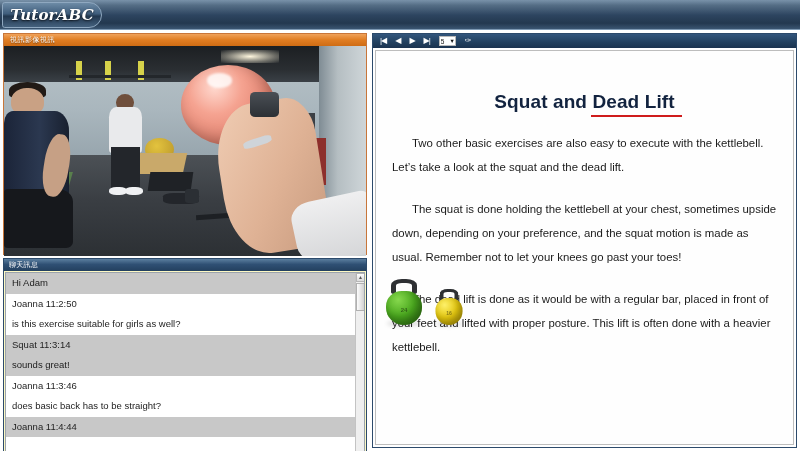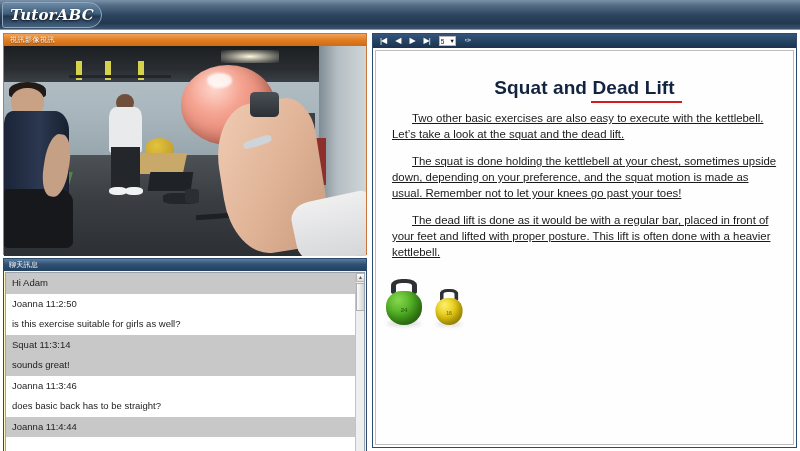--- a/index.html
+++ b/index.html
@@ -200,34 +200,34 @@
     color:#ffffff; font-size:8px; line-height:1; cursor:pointer;
     display:flex; align-items:center; letter-spacing:-1px;
   }
   #pagesel{
     height:10px; min-width:17px; background:#fff; border:1px solid #b9b9b9;
     display:flex; align-items:center; justify-content:space-between;
     padding:0 1px; font-size:6.5px; color:#111; cursor:pointer; gap:1px;
   }
   #slidebody{
     flex:1; margin:2px; border:1px solid #bdbdbd; background:#fefefe;
-    position:relative; overflow:hidden; padding:10px 16px;
+    position:relative; overflow:hidden; padding:24px 16px;
   }
   #slidetitle{
     text-align:center; font-size:19px; font-weight:bold; color:#12233f;
     margin-top:16px; letter-spacing:.1px;
   }
   #slidetitle .ul{ position:relative; }
   #slidetitle .ul::after{
     content:""; position:absolute; left:-1px; right:-7px; bottom:-5px; height:2.5px;
     background:#cf1c1c;
   }
   .para{
-    font-size:11.4px; color:#1a1a1a; line-height:16px;
-    margin-top:11px; text-indent:20px;text-decoration:underline;
+    font-size:11.4px; color:#1a1a1a; line-height:24px;
+    margin-top:18px; text-indent:20px;
   }
   
   .kb{ position:absolute; }
   .kb .handle{
     position:absolute; left:50%; transform:translateX(-50%);
     border-style:solid; border-color:#2e3033; background:transparent;
     border-radius:42% 42% 14% 14%;
   }
   .kb .bell{
     position:absolute; left:50%; transform:translateX(-50%);

